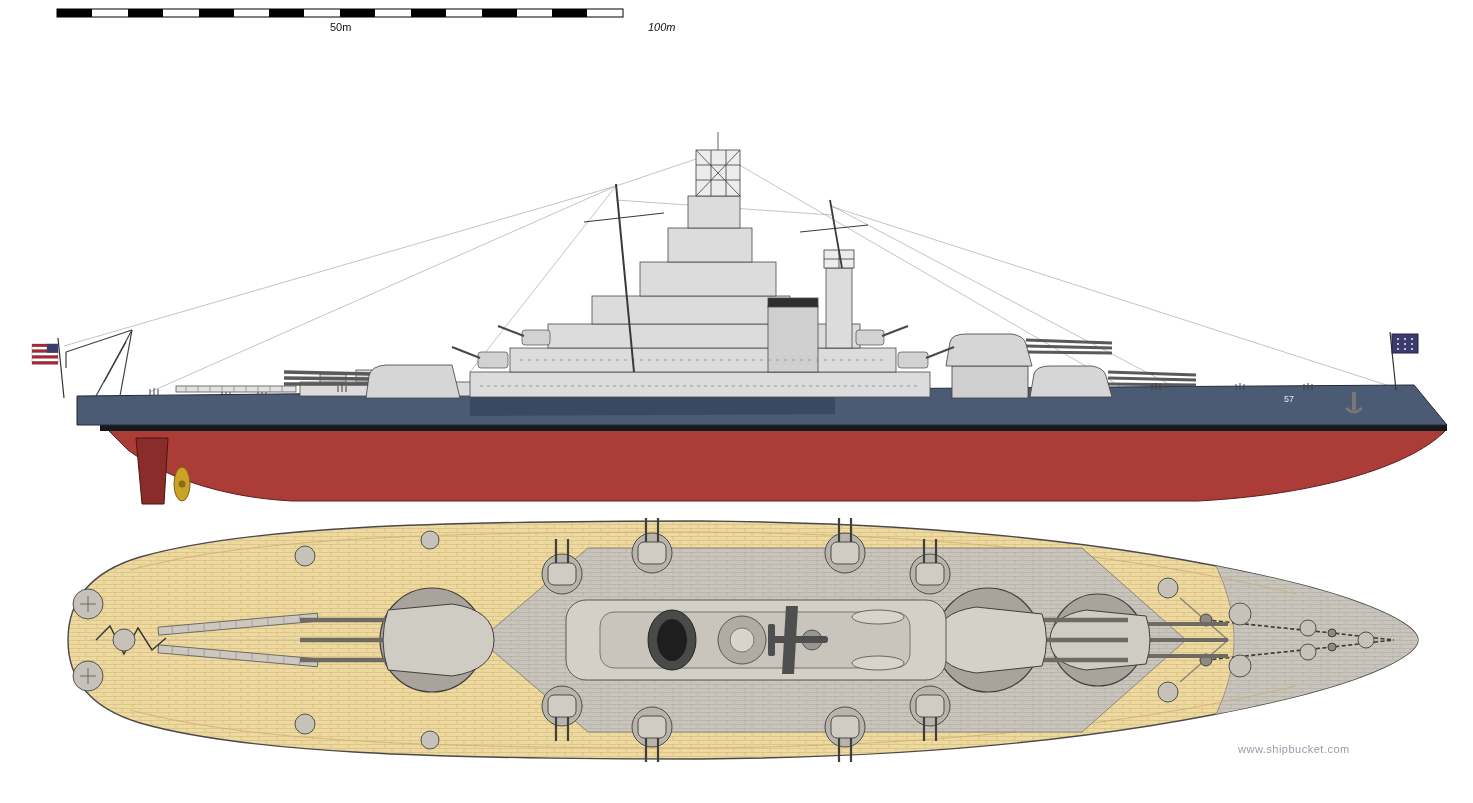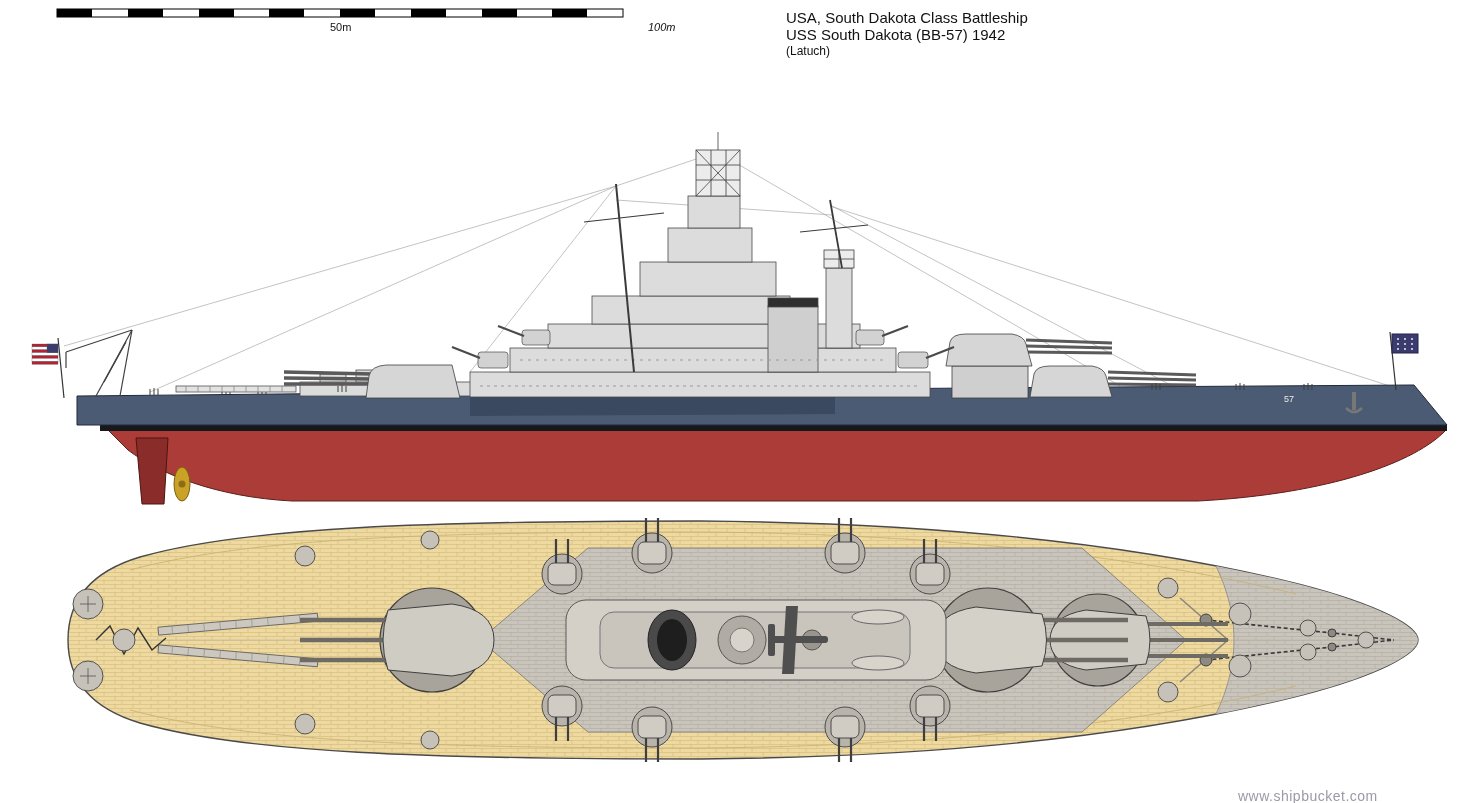--- a/index.html
+++ b/index.html
@@ -6,21 +6,21 @@
   .canvas{position:relative;width:1473px;height:803px;background:#ffffff;overflow:hidden;
           font-family:"Liberation Sans",sans-serif;}
   .drawing{position:absolute;left:0;top:0;}
   .scalebar-svg{position:absolute;left:56px;top:8px;}
   .scale-label{position:absolute;top:21px;font-size:11px;color:#111;}
   .scale-label.mid{left:330px;}
   .scale-label.end{left:648px;font-style:italic;}
   .title-block{position:absolute;left:786px;top:9px;color:#111;}
   .title-block .t1{font-size:15px;line-height:17px;}
   .title-block .t2{font-size:12px;line-height:15px;margin-top:1px;}
-  .credit{position:absolute;left:1238px;top:788px;font-size:14px;color:#9a9aa8;letter-spacing:.5px;}
+  .credit{position:absolute;left:1238px;top:743px;font-size:11px;color:#9a9aa8;letter-spacing:.5px;}
 </style>
 </head>
 <body>
 
 <div class="canvas">
 
   <svg class="drawing" width="1473" height="803" viewBox="0 0 1473 803">
     <defs>
       <pattern id="plankWood" width="18" height="8" patternUnits="userSpaceOnUse">
         <rect width="18" height="8" fill="#eed9a0"></rect>
@@ -353,21 +353,16 @@
         <rect x="213" y="1" width="35" height="8"></rect>
       <rect x="284" y="1" width="35" height="8"></rect>
         <rect x="355" y="1" width="35" height="8"></rect>
       <rect x="426" y="1" width="35" height="8"></rect>
         <rect x="496" y="1" width="35" height="8"></rect>
     </g>
   </svg>
   <span class="scale-label mid">50m</span>
   <span class="scale-label end">100m</span>
 
-  <div class="title-block">
-    <div class="t1">USA, South Dakota Class Battleship</div>
-    <div class="t1">USS South Dakota (BB-57) 1942</div>
-    <div class="t2">(Latuch)</div>
-  </div>
 
   <div class="credit">www.shipbucket.com</div>
 
 </div>
 
 </body></html>

